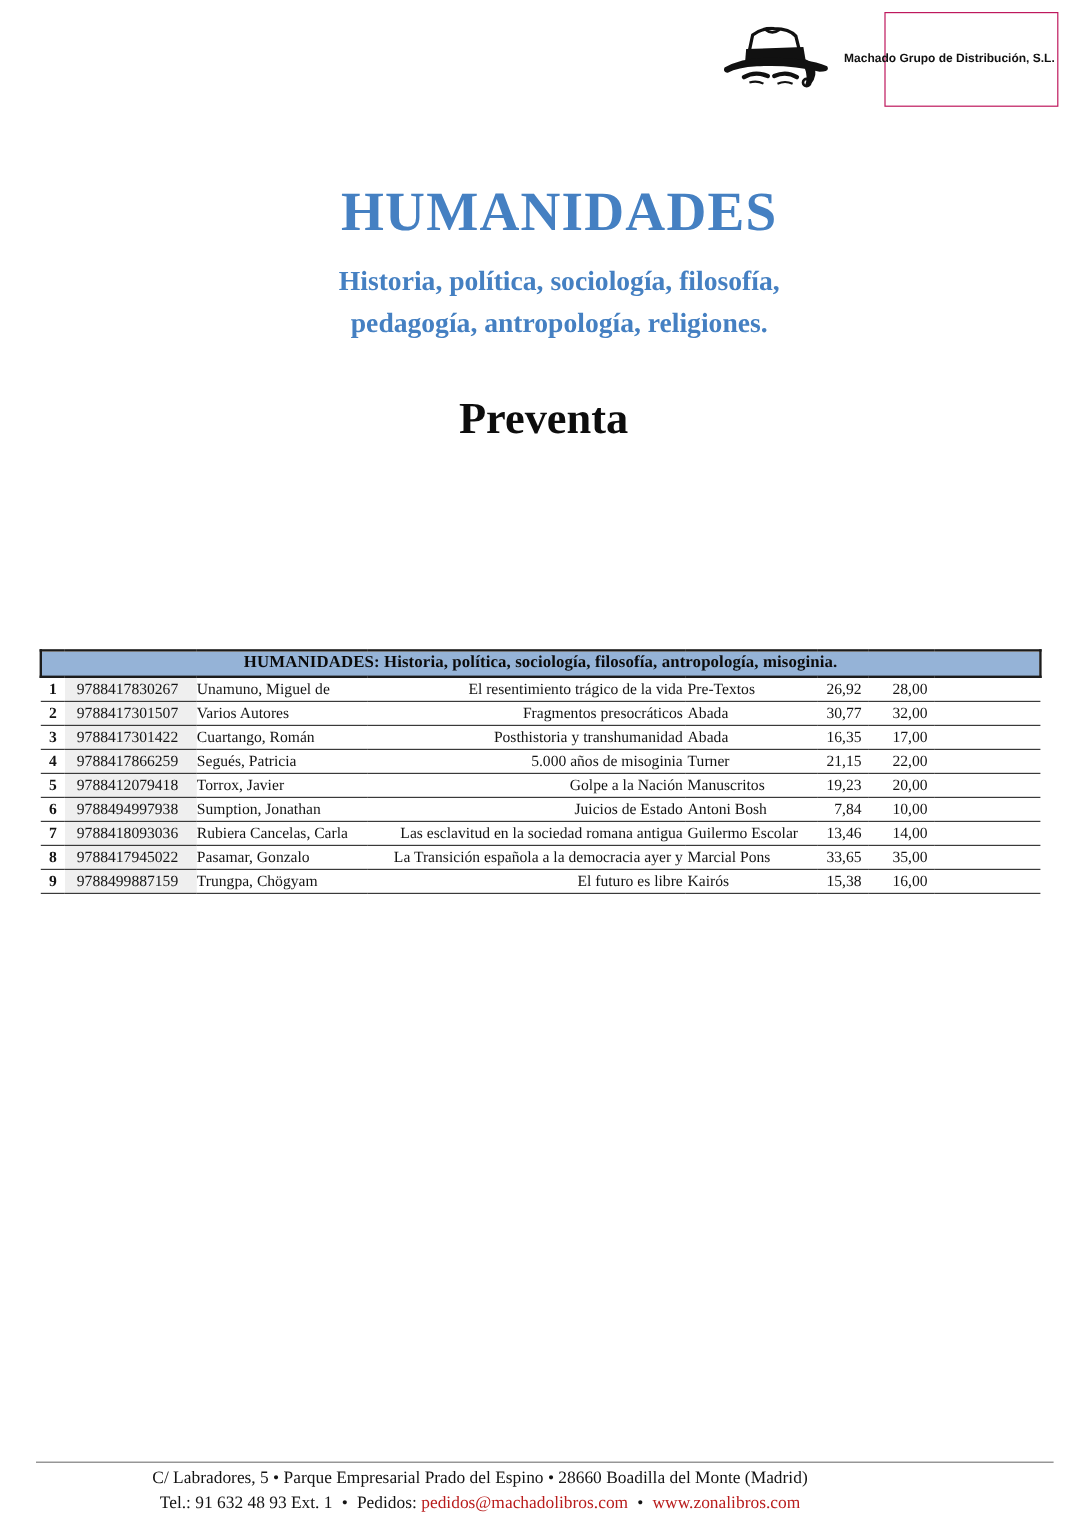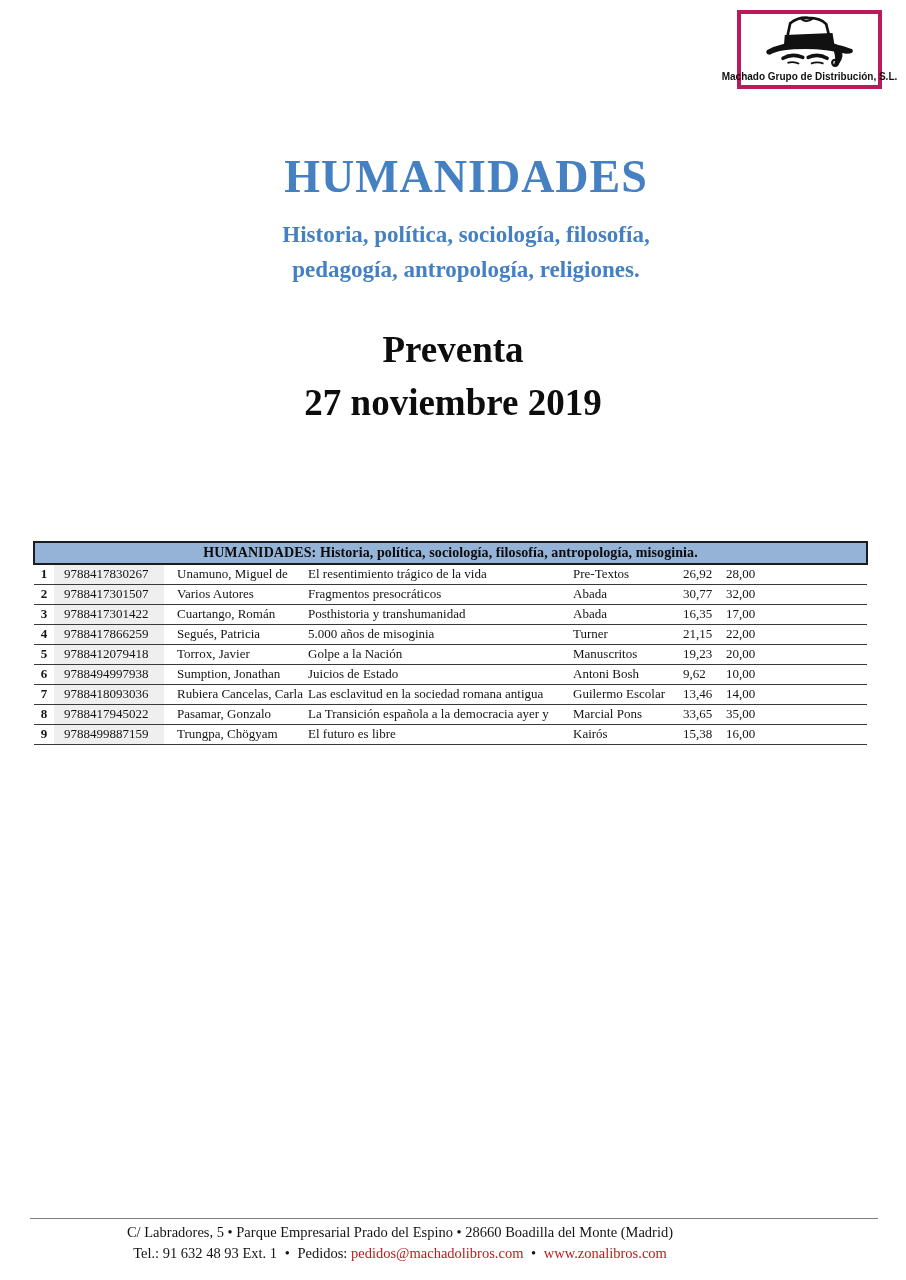--- a/index.html
+++ b/index.html
@@ -11,22 +11,22 @@
     font-family:"Liberation Serif","DejaVu Serif",serif;
     color:#1a1a1a;
     overflow:hidden;
     margin:0 auto;
   }
 
   
   .logo-box {
     position:absolute; top:10px; left:737px;
     width:145px; height:79px;
-    border:4px solid #be185d;
-    display:flex; flex-direction:column; align-items:center; justify-content:flex-end;
+    border:1px solid #be185d;
+    display:flex; flex-direction:row; align-items:center; justify-content:flex-end;
     padding:3px 2px 3px 2px;
   }
   .logo-art { width:112px; height:54px; flex:0 0 auto; margin-bottom:1px; }
   .logo-caption {
     font-family:"Liberation Sans","DejaVu Sans",sans-serif;
     font-size:10px; font-weight:bold; color:#111; white-space:nowrap;
   }
 
   
   .title-block { position:absolute; top:152px; left:13px; width:100%; text-align:center; }
@@ -70,24 +70,24 @@
   th.table-title {
     background:var(--table-header-bg,#95b3d7);
     border:2px solid #1c1c1c;
     font-size:14px; font-weight:bold; color:#0b0b0b;
     text-align:center; height:22px;
     letter-spacing:.1px;
   }
   .book-table tbody td { border-bottom:1px solid #3a3a3a; }
   td.cell-num  { text-align:center; font-weight:bold; }
   td.cell-isbn { background:var(--isbn-bg,#efefef); padding-left:10px; }
-  td.cell-author { padding-left:13px; }
-  td.cell-title  { padding-left:2px; }
+  td.cell-author { padding-left:0; }
+  td.cell-title  { padding-left:2px;text-align:right; }
   td.cell-pub    { padding-left:2px; }
-  td.cell-p1, td.cell-p2 { padding-right:6px; }
+  td.cell-p1, td.cell-p2 { text-align:right; padding-right:6px; }
 
   
   .footer-rule {
     position:absolute; top:1218px; left:30px; width:848px;
     border-top:1px solid #7d7d7d;
   }
   .footer-text {
     position:absolute; top:1222px; left:60px; width:680px;
     text-align:center; font-size:14.5px; color:#141414; line-height:1.42;
   }
@@ -130,21 +130,20 @@
   <div class="title-block">
     <div class="doc-title">HUMANIDADES</div>
     <div class="doc-subtitle">
       <div>Historia, política, sociología, filosofía,</div>
       <div>pedagogía, antropología, religiones.</div>
     </div>
   </div>
 
   <div class="preventa-block">
     <div>Preventa</div>
-    <div>27 noviembre 2019</div>
   </div>
 
   <div class="table-wrap">
     <table class="book-table">
       <colgroup>
         <col class="c-num">
           <col class="c-isbn">
           <col class="c-auth">
           <col class="c-title">
         <col class="c-pub">
@@ -212,21 +211,21 @@
       <td class="cell-p2">20,00</td>
       <td class="cell-fill"></td>
     </tr>
 
     <tr>
       <td class="cell-num">6</td>
       <td class="cell-isbn">9788494997938</td>
       <td class="cell-author">Sumption, Jonathan</td>
       <td class="cell-title">Juicios de Estado</td>
       <td class="cell-pub">Antoni Bosh</td>
-      <td class="cell-p1">9,62</td>
+      <td class="cell-p1">7,84</td>
       <td class="cell-p2">10,00</td>
       <td class="cell-fill"></td>
     </tr>
 
     <tr>
       <td class="cell-num">7</td>
       <td class="cell-isbn">9788418093036</td>
       <td class="cell-author">Rubiera Cancelas, Carla</td>
       <td class="cell-title">Las esclavitud en la sociedad romana antigua</td>
       <td class="cell-pub">Guilermo Escolar</td>

